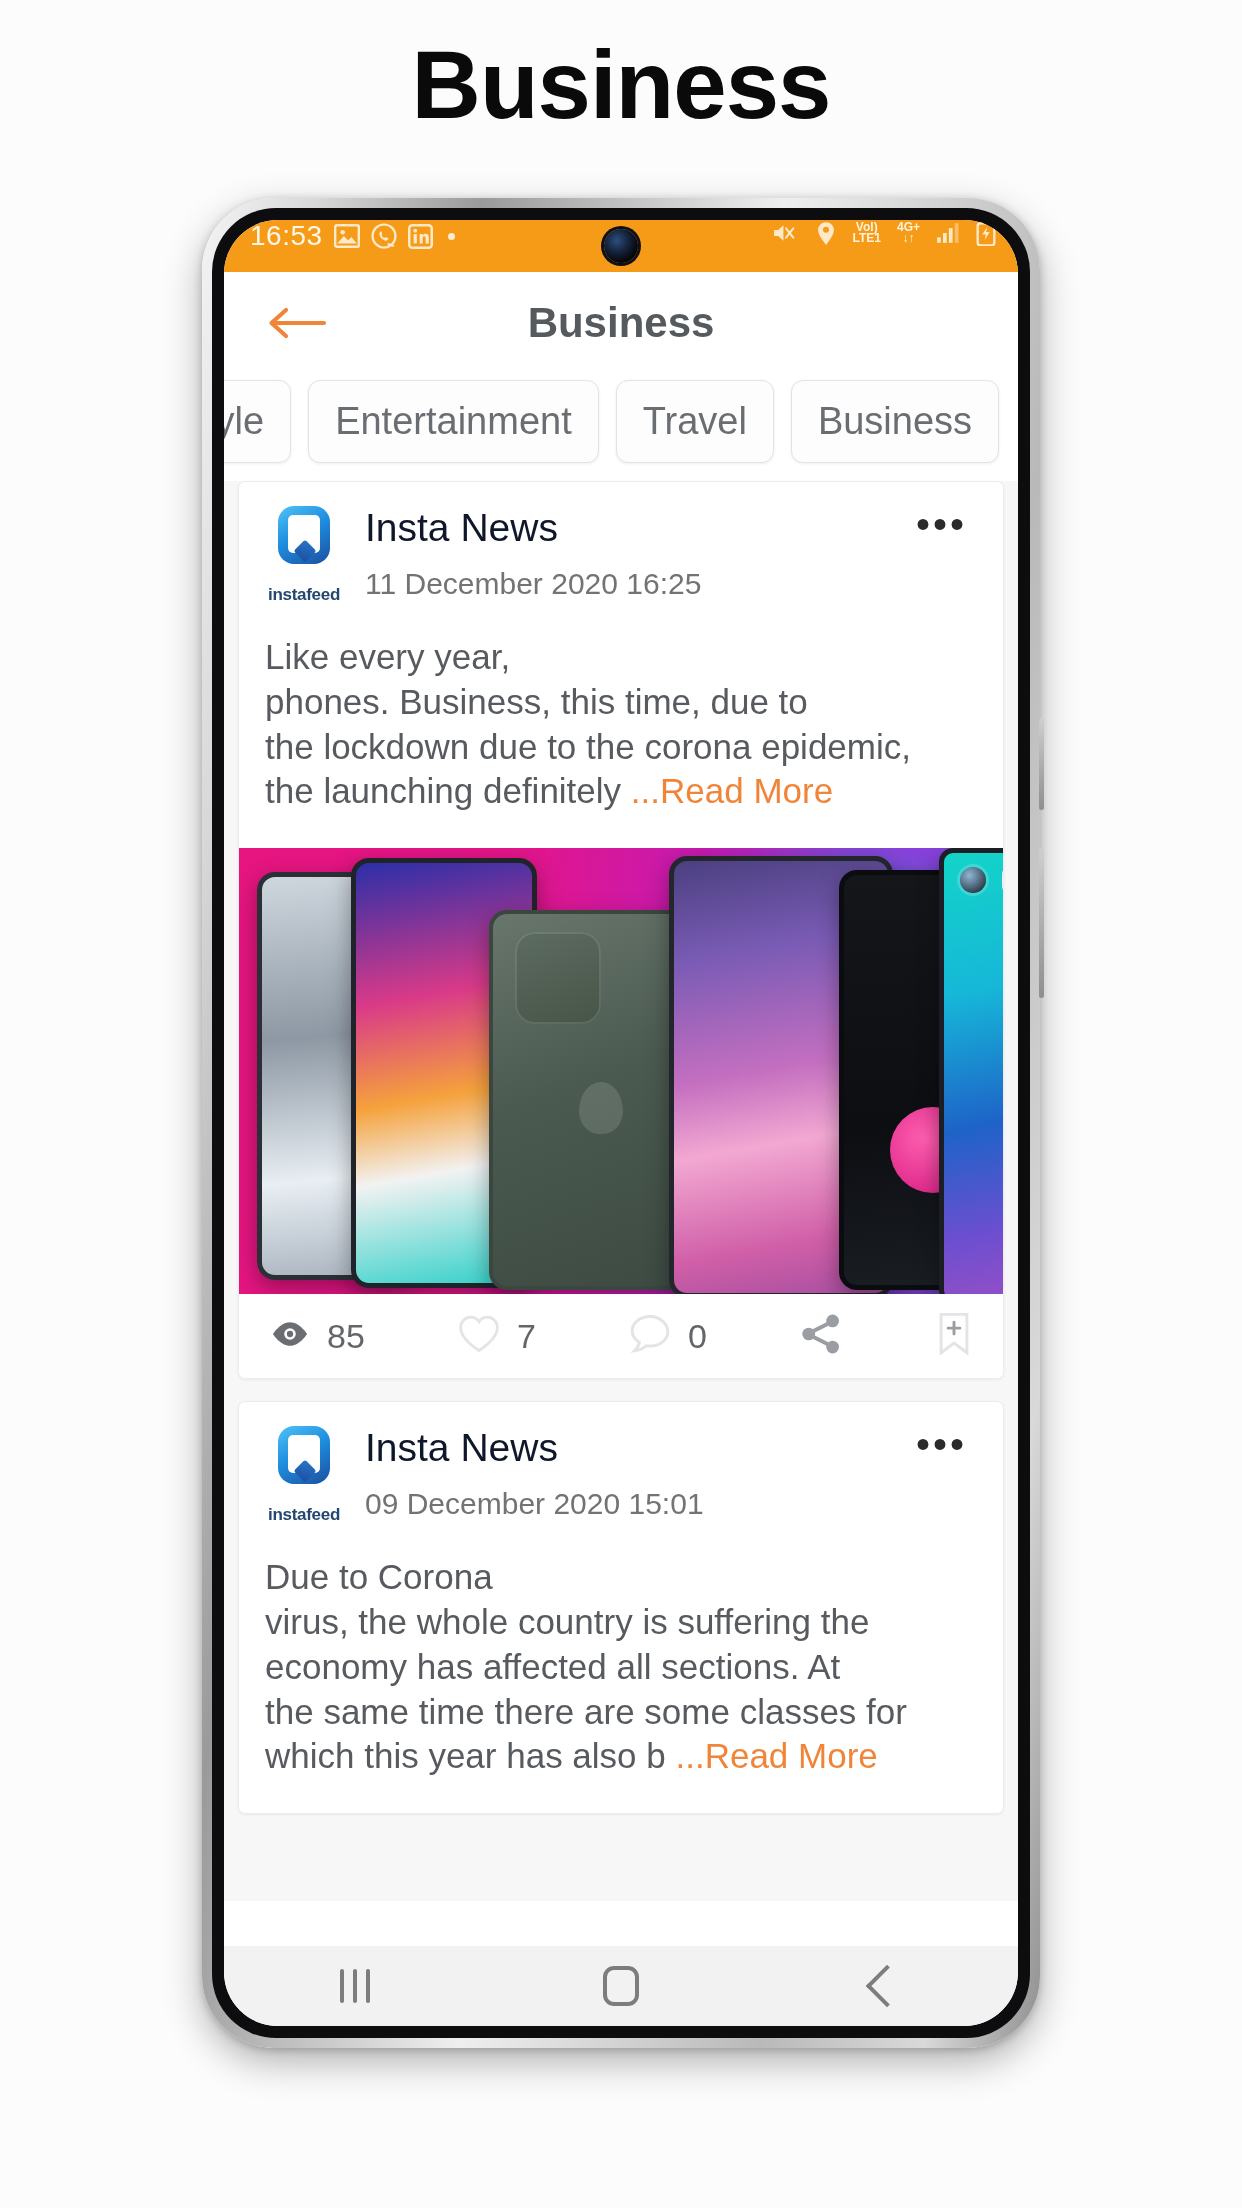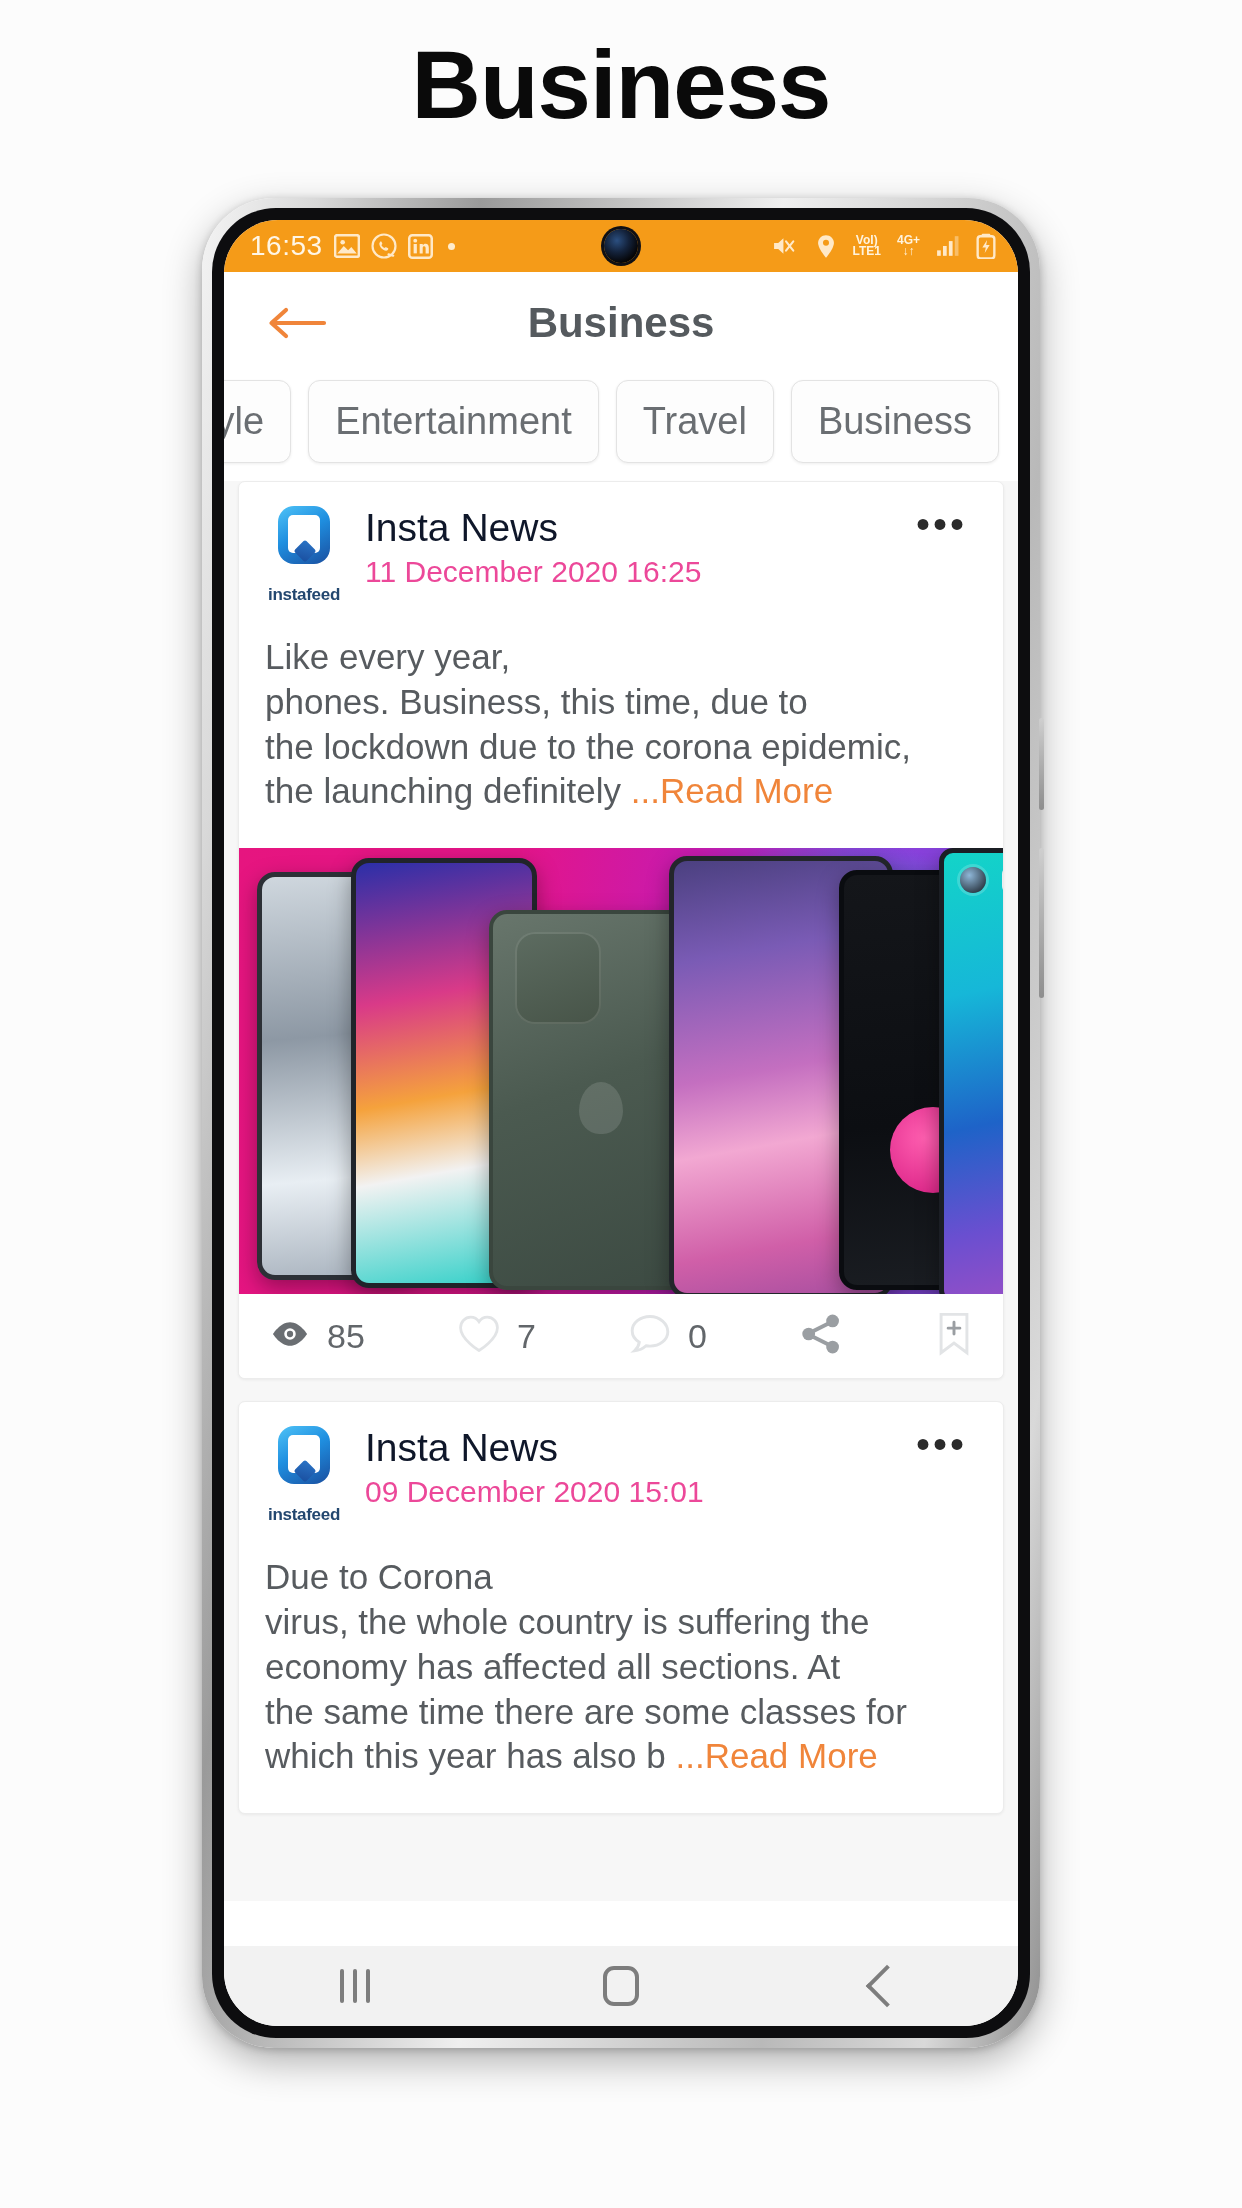--- a/index.html
+++ b/index.html
@@ -37,21 +37,21 @@
   }
   .side-btn{
     position:absolute;right:-4px;width:5px;border-radius:3px;
     background:linear-gradient(180deg,#cfcfcf,#8e8e8e);
   }
   .side-btn.vol{top:520px;height:92px;}
   .side-btn.pwr{top:650px;height:150px;}
   
   .status-bar{
     position:relative;height:52px;background:#f59b18;
-    display:flex;align-items:center;
+    display:flex;align-items:flex-start;
     padding:0 22px 0 26px;
     color:#ffe9c8;font-size:27px;
     box-sizing:border-box;
   }
   .sb-left{display:flex;align-items:center;gap:11px;flex:0 0 auto;}
   .sb-time{font-size:28px;color:#fff6e6;letter-spacing:.5px;}
   .sb-spacer{flex:1 1 auto;}
   .sb-right{display:flex;align-items:center;gap:16px;flex:0 0 auto;}
   .sb-icon{display:inline-flex;align-items:center;justify-content:center;}
   .sb-dot{width:7px;height:7px;border-radius:50%;background:#ffeccd;display:inline-block;margin-left:4px;}
@@ -112,21 +112,21 @@
     background:#fff;border-radius:5px;
   }
   .avatar-mark:before{
     content:"";position:absolute;left:19px;bottom:5px;width:16px;height:16px;
     background:linear-gradient(150deg,#2a74c6,#1a4fa0);
     transform:rotate(45deg);z-index:2;border-radius:2px;
   }
   .avatar-label{font-size:17px;color:#23476f;font-weight:bold;margin-top:21px;letter-spacing:-.3px;}
   .post-meta{flex:1 1 auto;padding-left:22px;}
   .post-author{font-size:39px;color:#0f172a;line-height:1.15;}
-  .post-date{font-size:30px;color:#ec4899;margin-top:4px;}
+  .post-date{font-size:30px;color:#737373;margin-top:16px;}
   .post-more{
     flex:0 0 auto;font-size:40px;color:#2b2b2b;letter-spacing:3px;
     padding:6px 10px 0 0;line-height:.6;cursor:pointer;
   }
   .post-body{
     padding:20px 26px 34px 26px;
     font-size:35px;line-height:1.28;color:#575b5f;
   }
   .post-body .ln{display:block;}
   .read-more{color:#f0853a;}

